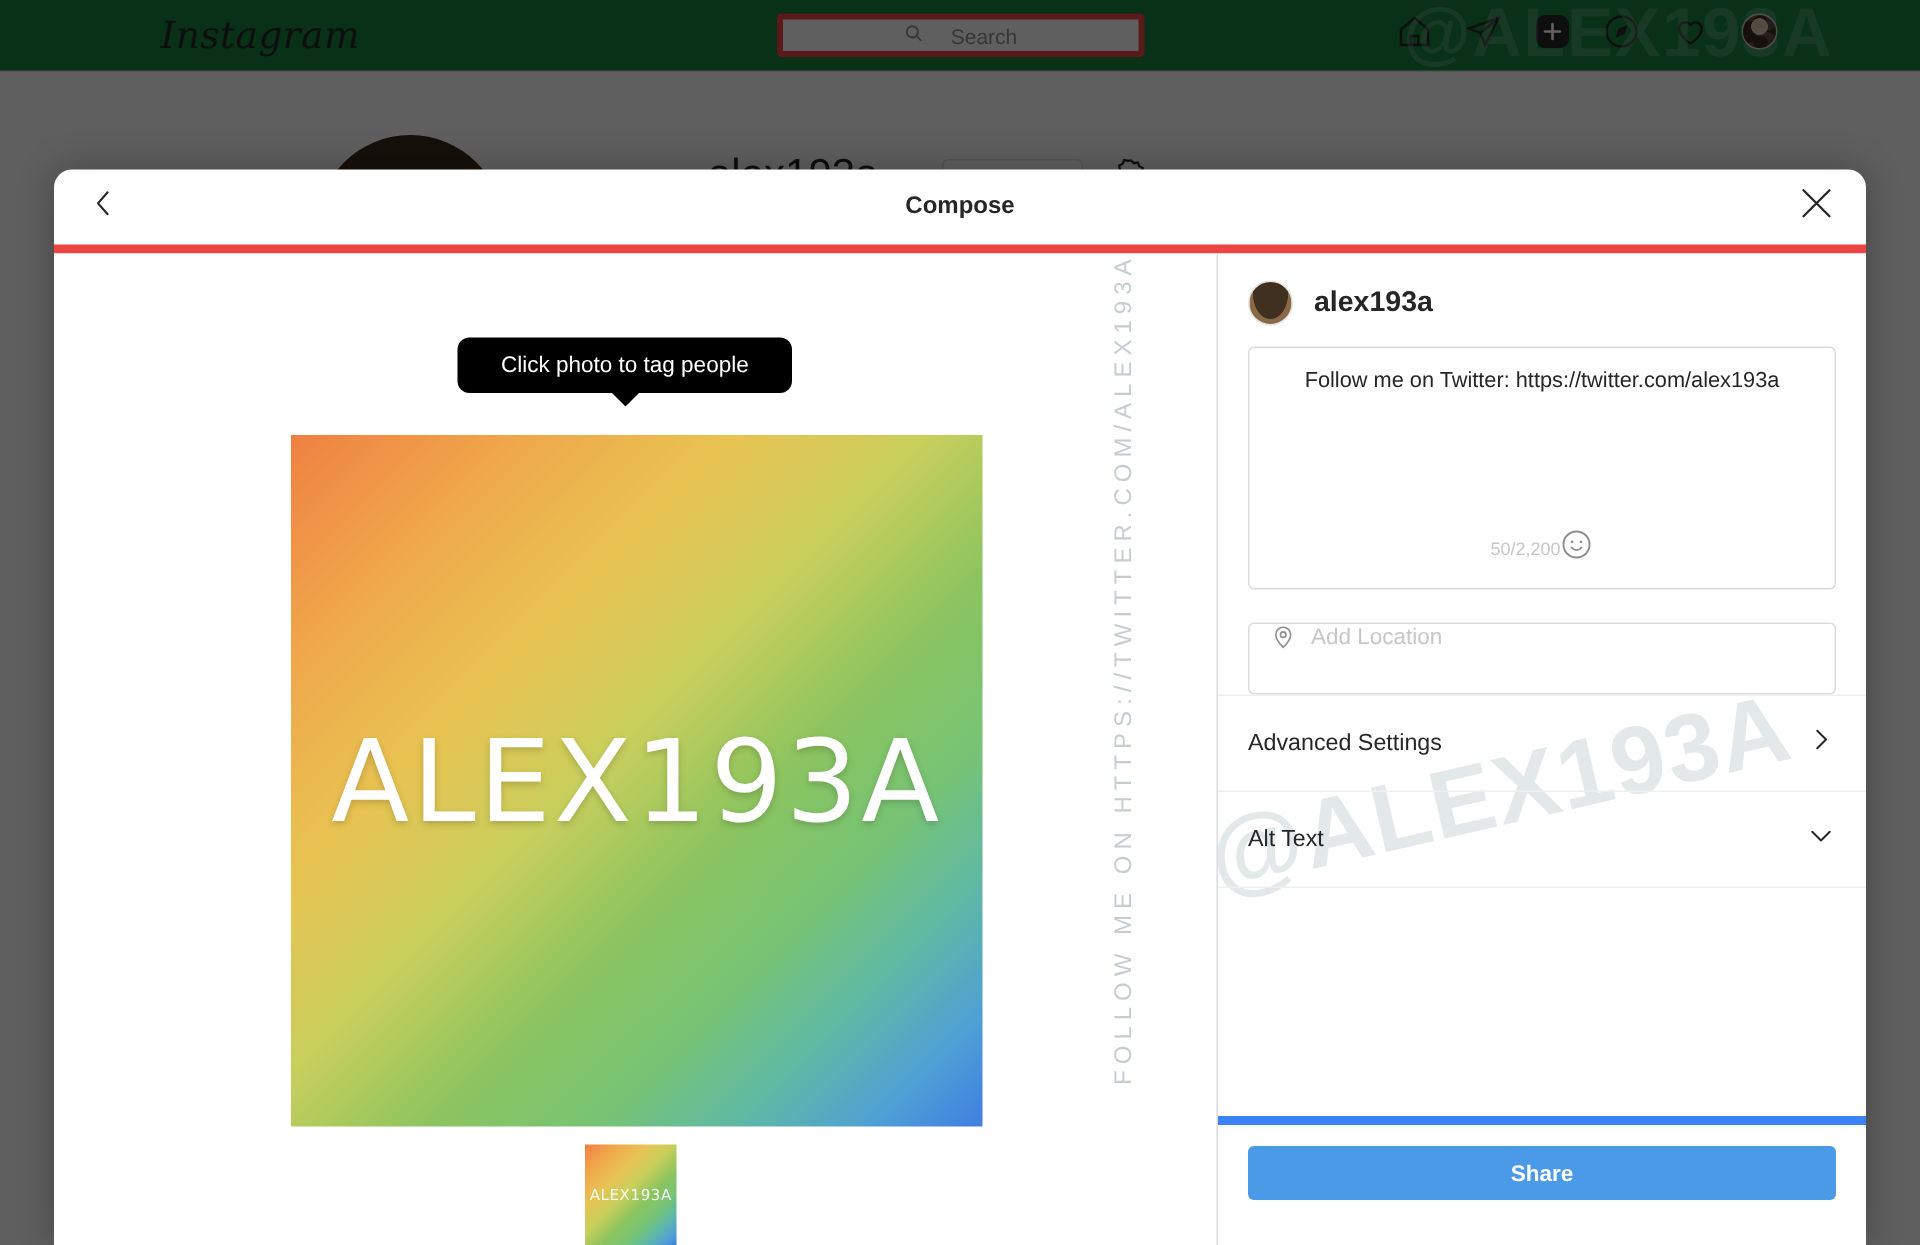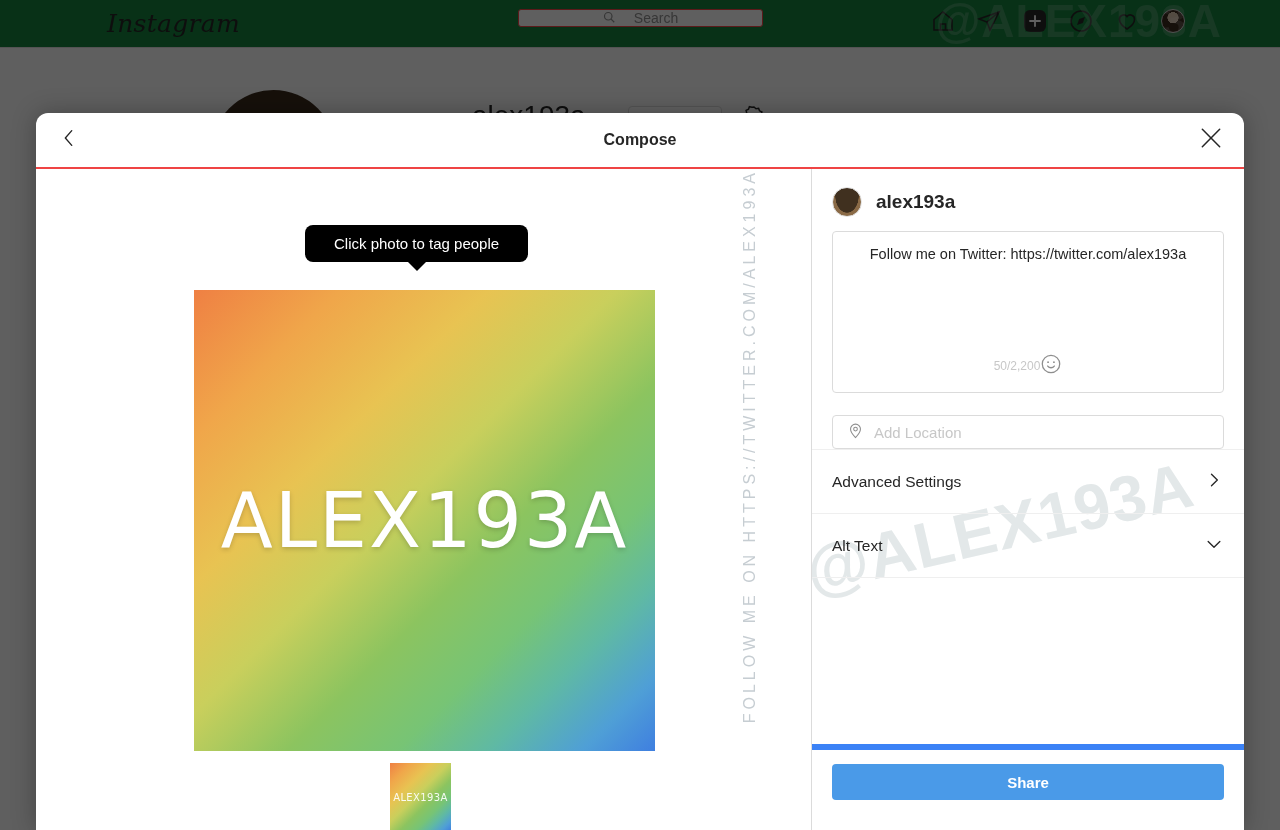--- a/index.html
+++ b/index.html
@@ -22,22 +22,22 @@
     display: flex; align-items: center;
   }
   #bg-logo {
     position: absolute; left: 107px; top: 9px;
     font-family: "DejaVu Serif", serif;
     font-size: 25px; font-style: italic;
     color: #262626; letter-spacing: .3px;
   }
   #bg-search {
     position: absolute; left: 518px; top: 9px;
-    width: 245px; height: 18px;
-    background: #fafafa; border: 1px solid #ef4444; border-radius: 3px;
+    width: 245px; height: 29px;
+    background: #fafafa; border: 4px solid #ef4444; border-radius: 3px;
     display: flex; align-items: center; justify-content: center; gap: 19px;
   }
   #bg-search .srch-txt { font-size: 14px; color: #8e8e8e; }
   .nav-icons {
     position: absolute; right: 95px; top: 9px;
     display: flex; align-items: center; gap: 22px;
   }
   .nav-icons svg { display: block; }
   .nav-avatar {
     width: 24px; height: 24px; border-radius: 50%;
@@ -81,21 +81,21 @@
     position: absolute; left: 36px; top: 113px;
     width: 1208px; height: 717px;
     background: #ffffff;
     border-radius: 12px 12px 0 0;
     overflow: hidden;
     display: flex; flex-direction: column;
     box-shadow: 0 0 24px rgba(0,0,0,.28);
   }
   #modal-header {
     position: relative; height: 56px; flex: 0 0 56px;
-    border-bottom: 2px solid #ef4444;
+    border-bottom: 6px solid #ef4444;
     display: flex; align-items: center; justify-content: center;
   }
   #modal-title { font-size: 16px; font-weight: bold; color: #262626; }
   #btn-back  { position: absolute; left: 22px;  top: 50%; transform: translateY(-50%); cursor: pointer; }
   #btn-close { position: absolute; right: 20px; top: 50%; transform: translateY(-50%); cursor: pointer; }
 
   #modal-body { flex: 1; display: flex; min-height: 0; position: relative; }
 
   
   #photo-pane {
@@ -197,21 +197,21 @@
     font-size: 14.5px; color: #262626; line-height: 1.35; flex: 1;
   }
   #caption-foot {
     display: flex; align-items: center; justify-content: space-between;
   }
   #caption-count { font-size: 12px; color: #c7c7c7; }
 
   #location-box {
     margin: 22px 20px 0 20px; position: relative; z-index: 2;
     border: 1px solid #dbdbdb; border-radius: 4px;
-    height: 34px; display: flex; align-items: center; gap: 10px;
+    height: 48px; display: flex; align-items: flex-start; gap: 10px;
     padding: 0 14px; background: #fff;
   }
   #location-placeholder { font-size: 15px; color: #c7c7c7; }
 
   .opt-row {
     position: relative; z-index: 2;
     height: 64px; margin-top: 0;
     display: flex; align-items: center; justify-content: space-between;
     padding: 0 20px;
     border-top: 1px solid #efefef;

